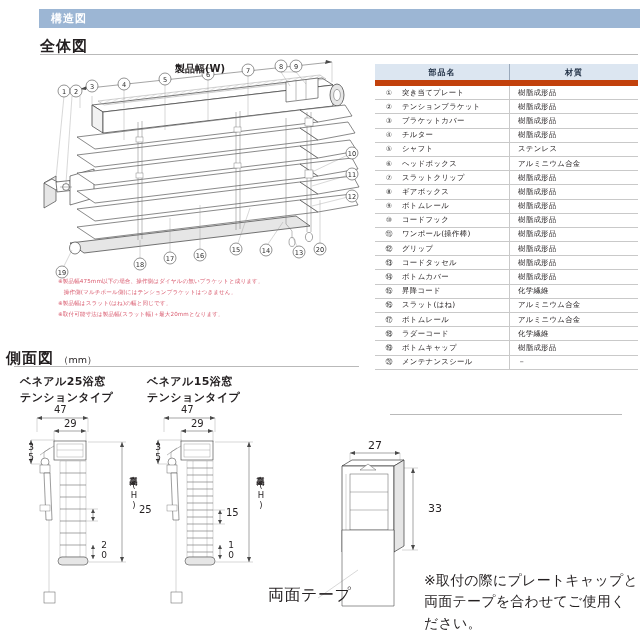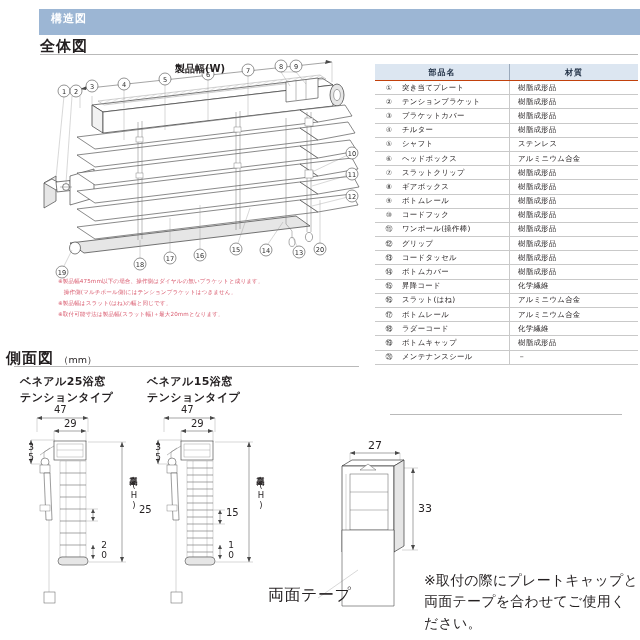--- a/index.html
+++ b/index.html
@@ -9,21 +9,21 @@
     font-family:"DejaVu Sans","Liberation Sans",sans-serif;
     color:#231f20;
     position:relative;
     overflow:hidden;
     -webkit-font-smoothing:antialiased;
   }
   .page{position:absolute;inset:0;}
 
   
   .header-bar{
-    position:absolute;left:39px;top:9px;width:601px;height:26px;
+    position:absolute;left:39px;top:9px;width:601px;height:19px;
     background:#9cb6d4;
   }
   .header-bar .htext{
     position:absolute;left:12px;top:2px;
     font-size:11px;font-weight:bold;color:#ffffff;letter-spacing:1px;
   }
 
   
   .sect{position:absolute;}
   .sect .label{font-size:15px;font-weight:bold;letter-spacing:1px;}
@@ -33,21 +33,21 @@
   
   .parts-table{
     position:absolute;left:375px;top:64px;width:263px;
     border-collapse:collapse;
     font-size:7.4px;
   }
   .parts-table th{
     background:#dce6f1;color:#1b2b40;
     font-weight:bold;font-size:8px;
     padding:3px 0 2px 0;
-    border-bottom:1px solid #c2410c;
+    border-bottom:6px solid #c2410c;
     letter-spacing:1px;
   }
   .parts-table td{
     padding:1.6px 0 1.6px 0;
     border-bottom:1px solid #c9c9c9;
     white-space:nowrap;
   }
   .parts-table td.num{
     width:20px;text-align:center;color:#3a3a3a;font-size:7px;
     padding-left:4px;
@@ -663,19 +663,19 @@
       <line x1="346" y1="474" x2="346" y2="548" class="vthin"></line>
     </g>
 
     <g class="ln" stroke-width=".55">
       <path d="M342,530 L394,530 L394,606 L342,606 Z" class="fillw"></path>
       <line x1="318" y1="598" x2="358" y2="570" class="vthin"></line>
     </g>
   </svg>
 
   <div class="lbl" style="left:368px;top:439px;font-size:11px;">27</div>
-  <div class="lbl" style="left:418px;top:502px;font-size:11px;">33</div>
+  <div class="lbl" style="left:428px;top:502px;font-size:11px;">33</div>
 
   <div class="tape-lbl">両面テープ</div>
 
   <div class="note-right">※取付の際にプレートキャップと両面テープを合わせてご使用ください。</div>
 
 </div>
 
 </body></html>

